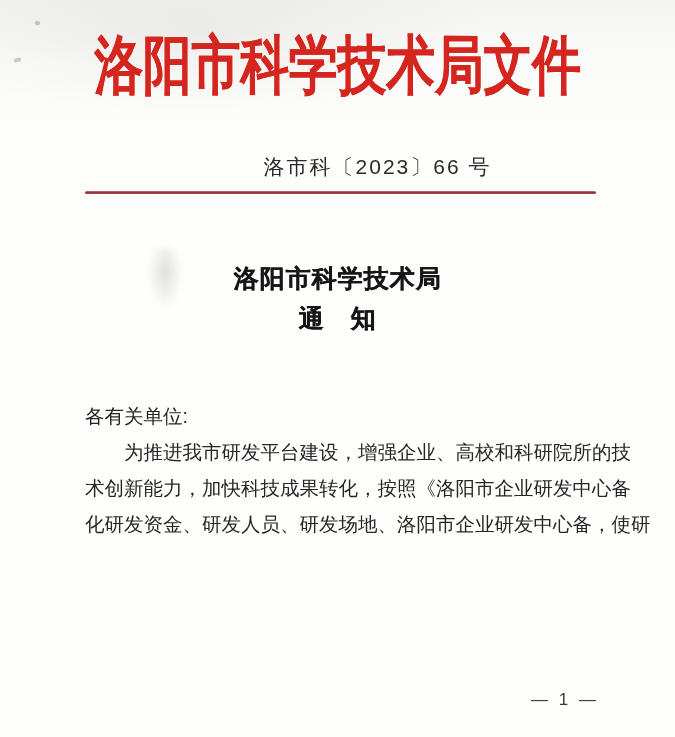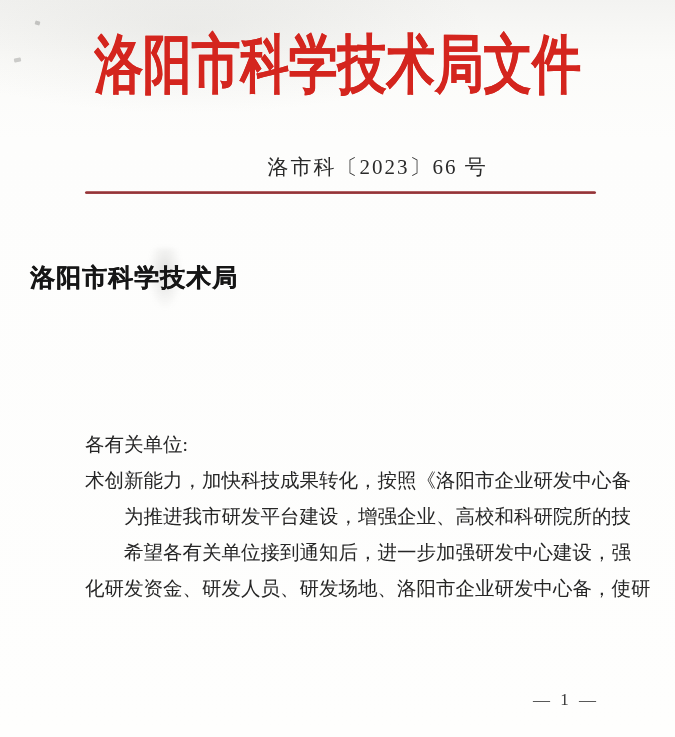--- a/index.html
+++ b/index.html
@@ -9,21 +9,21 @@
   }
   .page {
     position: relative;
     width: 675px;
     height: 737px;
     margin: 0 auto;
     overflow: hidden;
     background:
       radial-gradient(ellipse 420px 120px at 28% 4%, rgba(180,180,175,0.18), rgba(0,0,0,0) 70%),
       linear-gradient(180deg, #f3f3f1 0px, #fbfbf9 60px, #fdfdfc 140px, #fefefd 100%);
-    font-family: Liberation Serif, serif;
+    font-family: Liberation Sans, sans-serif;
     color: #232323;
   }
 
   
   .banner {
     position: absolute;
     top: 26px;
     left: 0;
     width: 100%;
     text-align: center;
@@ -60,32 +60,33 @@
     background: linear-gradient(180deg, #c97f80 0%, #8f3337 45%, #a84a4d 100%);
     border-radius: 2px;
   }
 
   
   .notice-title {
     position: absolute;
     top: 258px;
     left: 30px;
     right: 30px;
+    text-align: center;
     font-weight: bold;
     font-size: 25px;
     line-height: 40px;
     color: #161616;
     letter-spacing: 1px;
     text-shadow: 0.4px 0 0 #161616;
   }
 
   
   .body-text {
     position: absolute;
-    top: 427px;
+    top: 398px;
     left: 85px;
     width: 512px;
     font-size: 19.5px;
     line-height: 36px;
     color: #262626;
   }
   .body-line {
     text-align: justify;
     text-align-last: justify;
     white-space: nowrap;
@@ -135,27 +136,27 @@
   <div class="streak"></div>
 
   <div class="banner">洛阳市科学技术局文件</div>
 
   <div class="doc-number">洛市科〔2023〕66 号</div>
 
   <div class="red-rule"></div>
 
   <div class="notice-title">
     <div>洛阳市科学技术局</div>
+    <div>通　知</div>
   </div>
 
   <div class="body-text">
     <div class="body-line no-stretch">各有关单位:</div>
 
+    <div class="body-line indent">为推进我市研发平台建设，增强企业、高校和科研院所的技</div>
     <div class="body-line">术创新能力，加快科技成果转化，按照《洛阳市企业研发中心备</div>
-    <div class="body-line indent">为推进我市研发平台建设，增强企业、高校和科研院所的技</div>
 
-    <div class="body-line indent">希望各有关单位接到通知后，进一步加强研发中心建设，强</div>
     <div class="body-line">化研发资金、研发人员、研发场地、洛阳市企业研发中心备，使研</div>
   </div>
 
   <div class="page-number">— 1 —</div>
 
 </div>
 
 </body></html>

